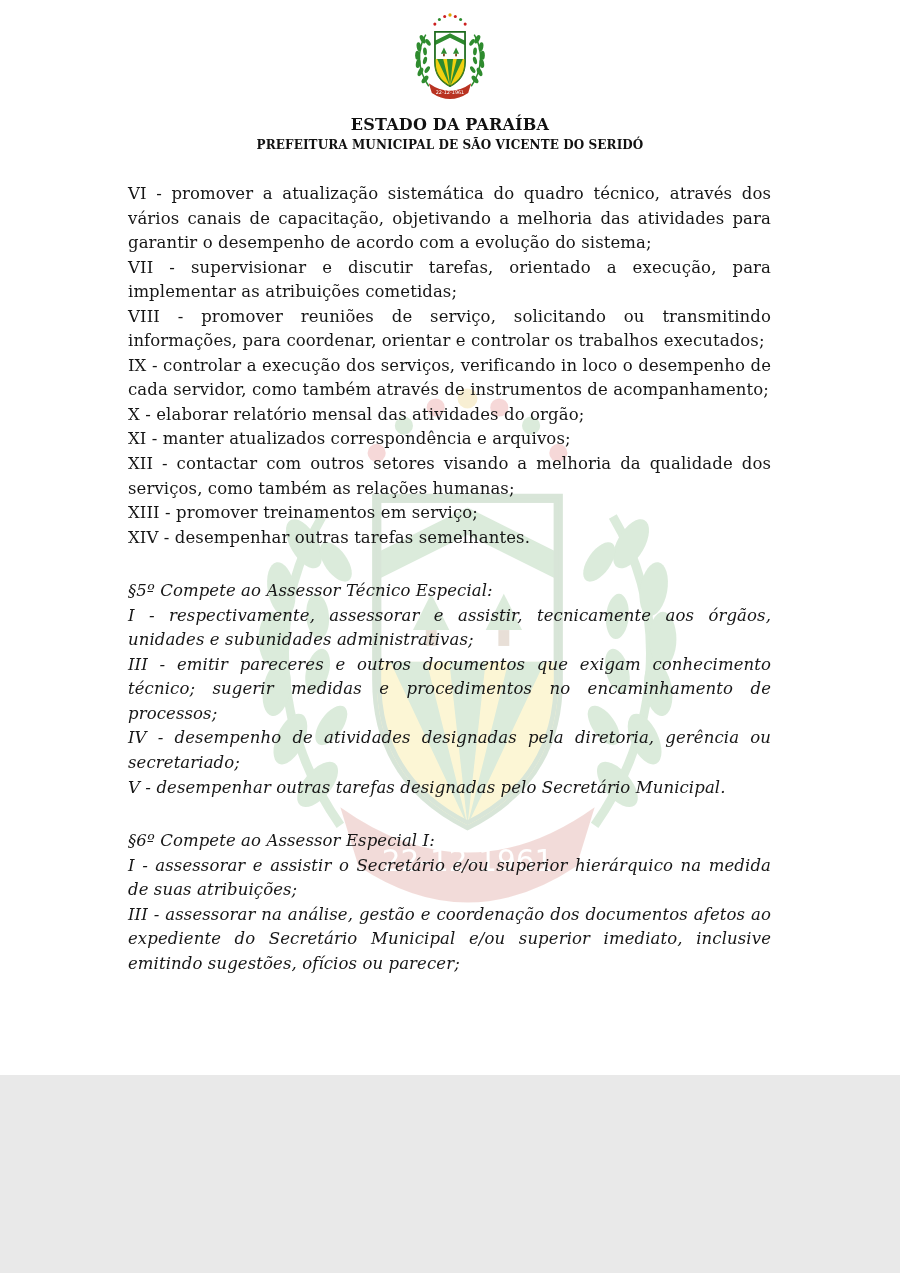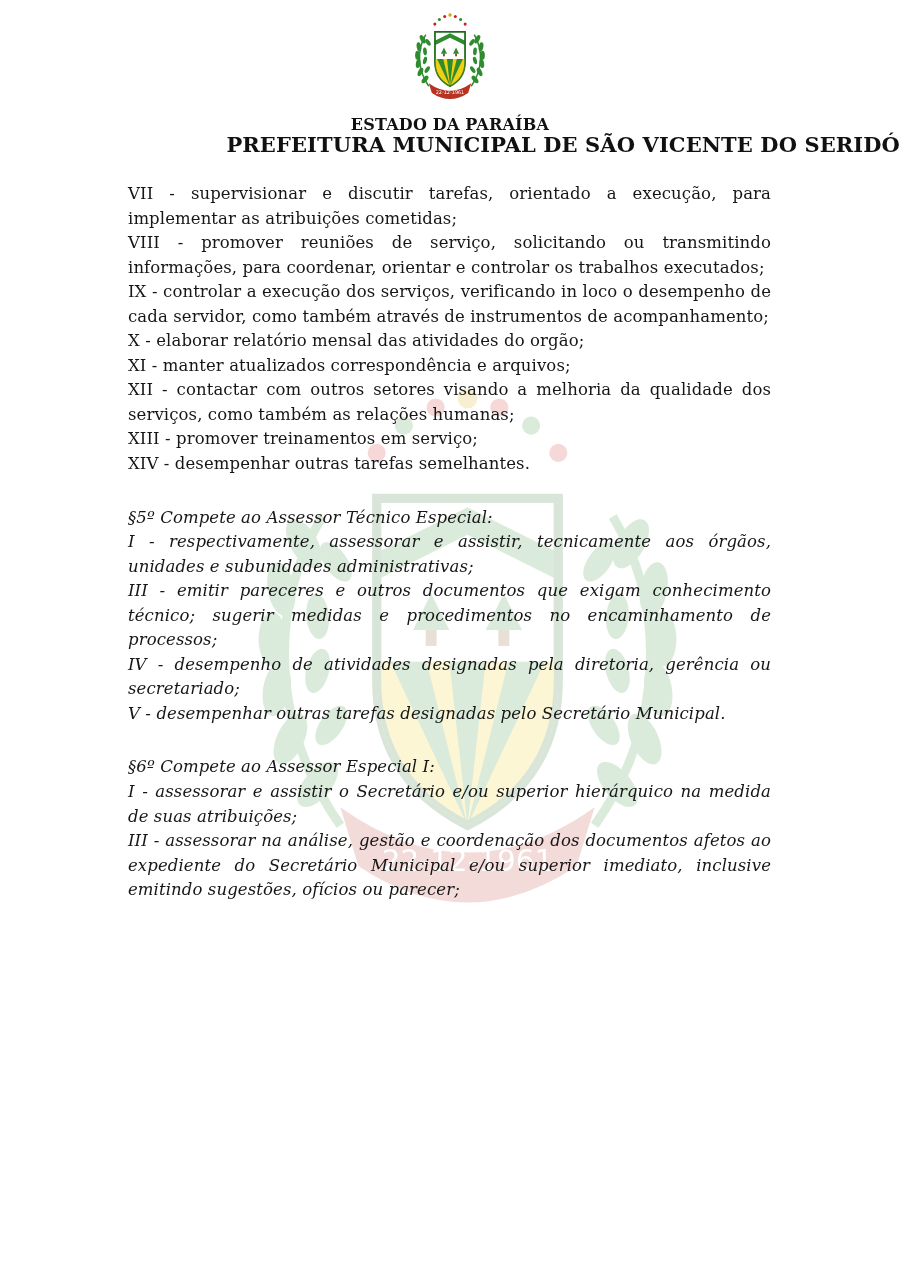--- a/index.html
+++ b/index.html
@@ -1,34 +1,34 @@
 <!DOCTYPE html>
 <html lang="pt"><head>
 <meta charset="utf-8">
 <title>Documento</title>
 <style>
   * { margin:0; padding:0; box-sizing:border-box; }
   html, body { background:#e9e9e9; }
   .page {
-    width:900px; height:1273px;
+    width:900px; height:1075px;
     margin:0 auto;
     position:relative;
     background:#ffffff;
     overflow:hidden;
     font-family:"DejaVu Serif","Liberation Serif",serif;
     color:#161616;
   }
   .logo {
     display:block;
     margin:12px auto 2px auto;
     width:110px; height:100px;
   }
   .hdr { text-align:center; font-weight:700; color:#111; }
   .hdr-state { font-size:16px; line-height:21px; letter-spacing:0.2px; }
-  .hdr-muni  { font-size:21px; line-height:20px; letter-spacing:0.1px;text-align:right; }
+  .hdr-muni  { font-size:12px; line-height:20px; letter-spacing:0.1px; }
   .doc-body {
     position:relative; z-index:2;
     margin:27px 129px 0 128px;
     font-size:16.5px;
     line-height:24.55px;
     text-align:justify;
     letter-spacing:0.1px;
   }
   .doc-section + .doc-section { margin-top:29px;font-style:italic; }
   .para { text-align:justify; }
@@ -114,20 +114,21 @@
     <svg class="logo" viewBox="0 0 120 132">
       <use href="#crest"></use>
     </svg>
     <div class="hdr hdr-state">ESTADO DA PARAÍBA</div>
     <div class="hdr hdr-muni">PREFEITURA MUNICIPAL DE SÃO VICENTE DO SERIDÓ</div>
   </header>
 
   <main class="doc-body">
 
     <section class="doc-section">
+      <p class="para">VI - promover a atualização sistemática do quadro técnico, através dos vários canais de capacitação, objetivando a melhoria das atividades para garantir o desempenho de acordo com a evolução do sistema;</p>
       <p class="para">VII - supervisionar e discutir tarefas, orientado a execução, para implementar as atribuições cometidas;</p>
       <p class="para">VIII - promover reuniões de serviço, solicitando ou transmitindo informações, para coordenar, orientar e controlar os trabalhos executados;</p>
       <p class="para">IX - controlar a execução dos serviços, verificando in loco o desempenho de cada servidor, como também através de instrumentos de acompanhamento;</p>
       <p class="para">X - elaborar relatório mensal das atividades do orgão;</p>
       <p class="para">XI - manter atualizados correspondência e arquivos;</p>
       <p class="para">XII - contactar com outros setores visando a melhoria da qualidade dos serviços, como também as relações humanas;</p>
       <p class="para">XIII - promover treinamentos em serviço;</p>
       <p class="para">XIV - desempenhar outras tarefas semelhantes.</p>
     </section>
 

